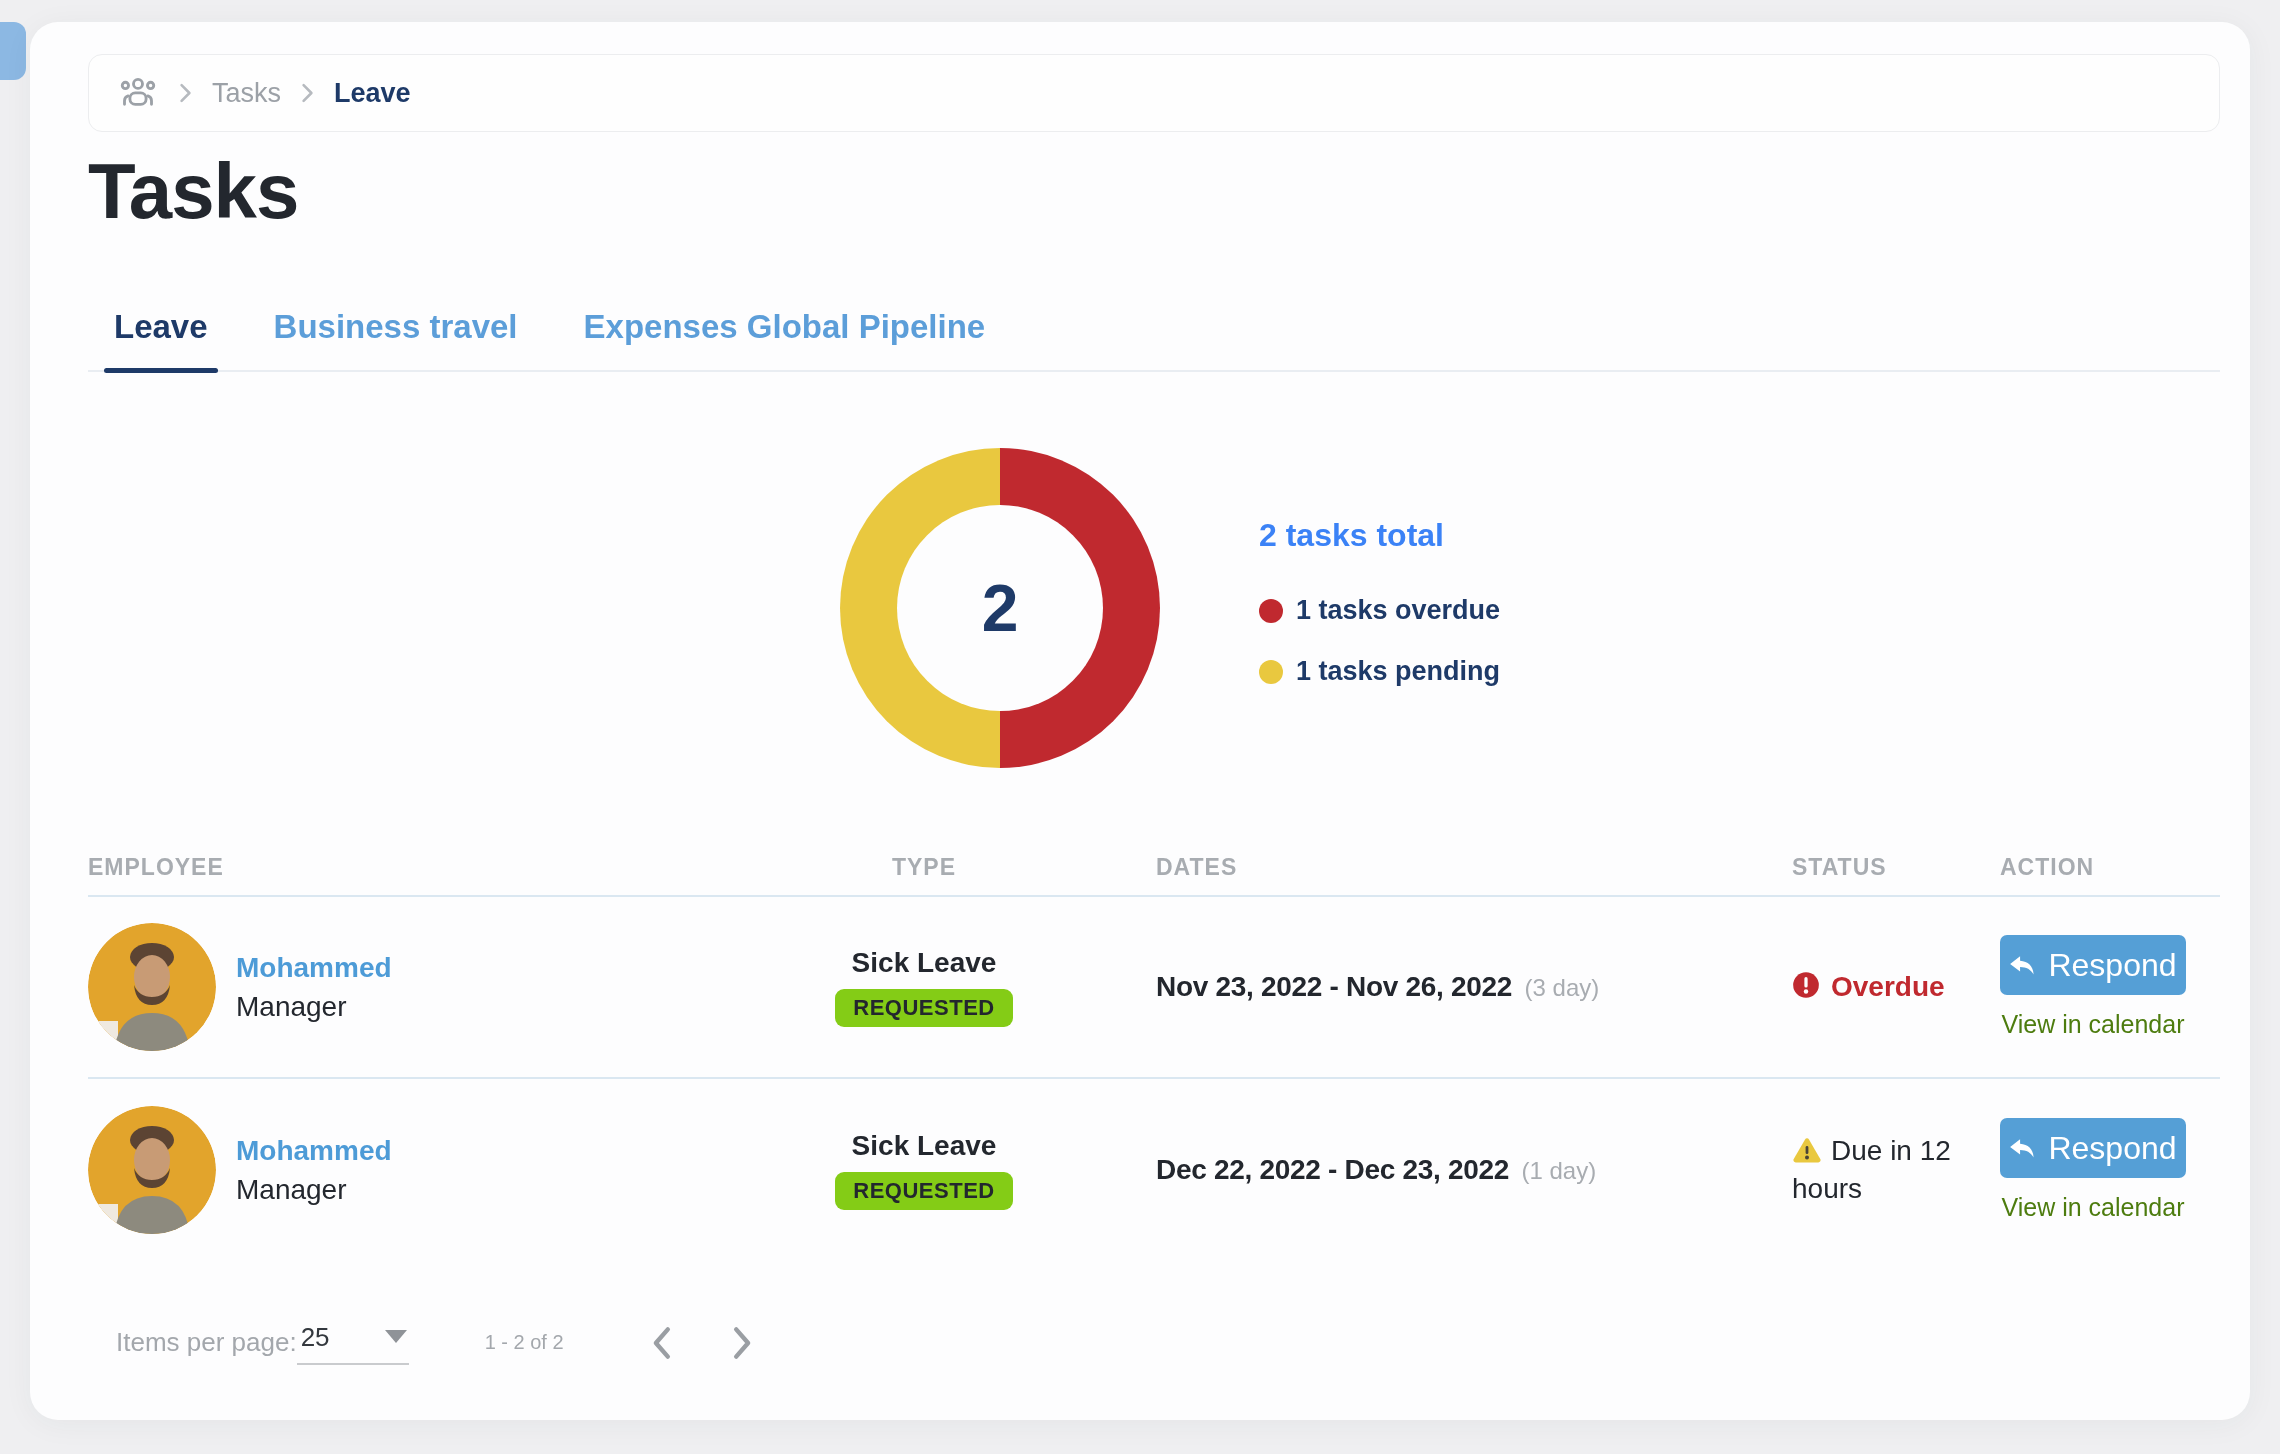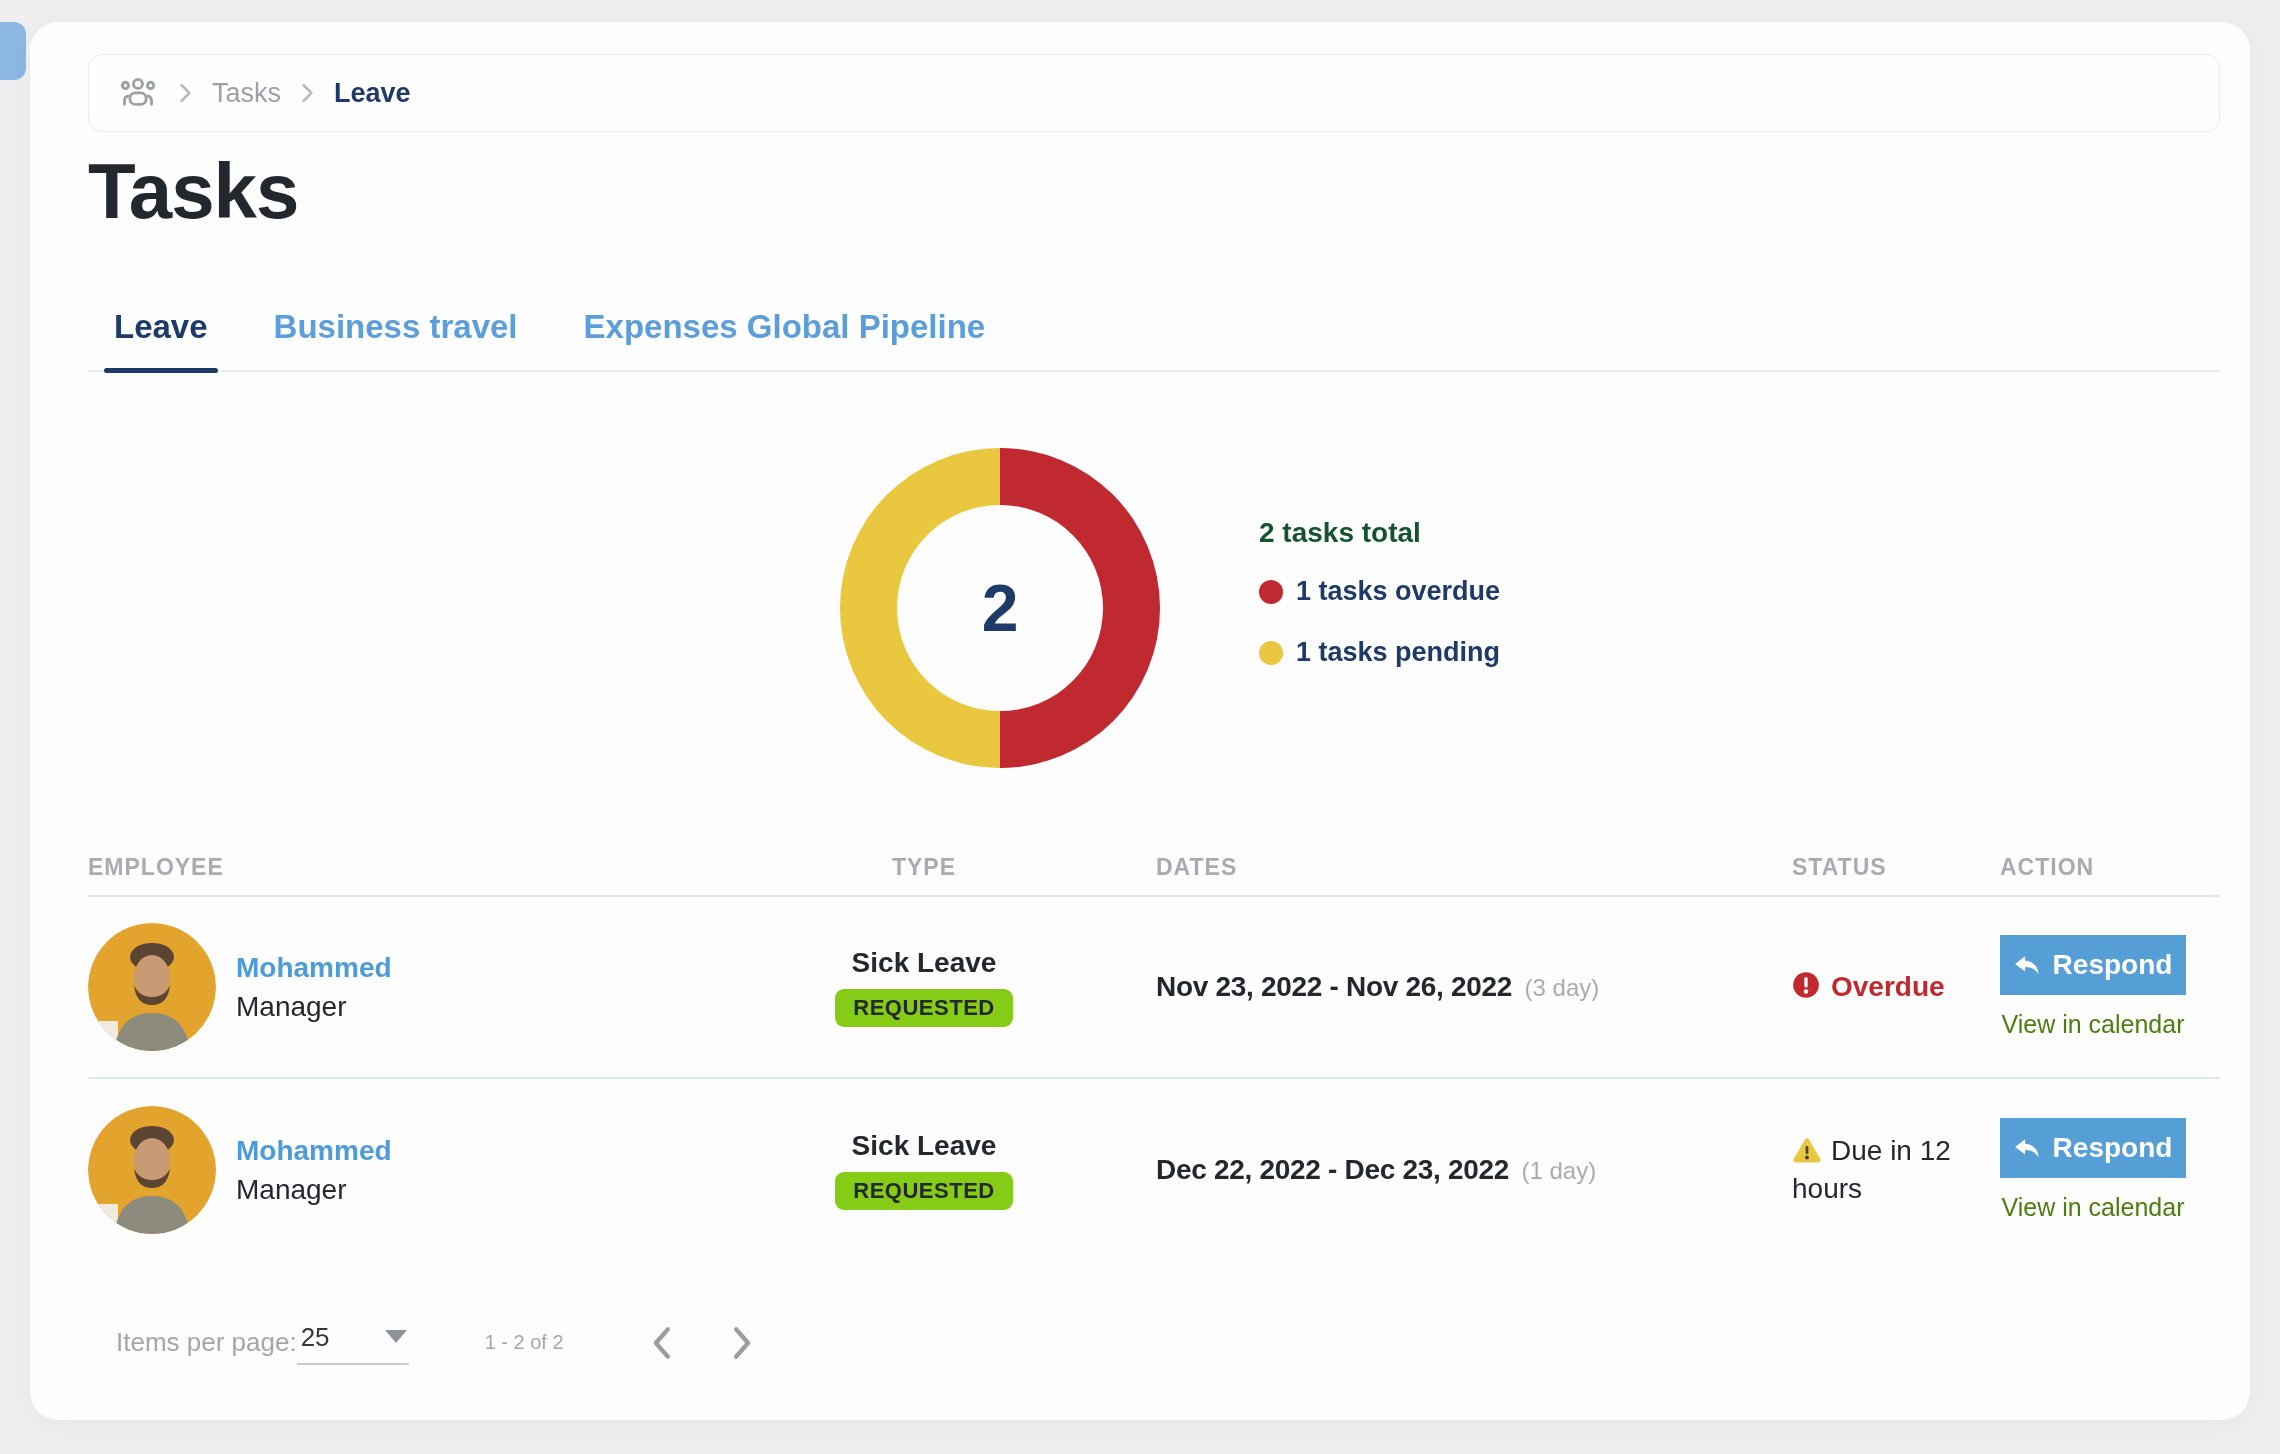--- a/index.html
+++ b/index.html
@@ -27,21 +27,21 @@
   .tab.active{color:#1E3A68}
   .tab.active::after{content:"";position:absolute;left:-8px;right:-8px;bottom:-3px;height:5px;background:#1E3A68;border-radius:3px}
 
   
   .donut{position:absolute;left:810px;top:426px;width:320px;height:320px;border-radius:50%}
   .donut-hole{position:absolute;inset:57px;background:#FDFDFE;border-radius:50%;display:flex;align-items:center;justify-content:center}
   .donut-num{font-size:66px;font-weight:700;color:#1E3A68}
 
   
   .legend{position:absolute;left:1229px;top:495px}
-  .legend-title{font-size:28px;font-weight:700;color:#14532d;margin-bottom:27px}
+  .legend-title{font-size:32px;font-weight:700;color:#3b82f6;margin-bottom:41px}
   .legend-item{display:flex;align-items:center;gap:13px;margin-bottom:30px;font-size:27px;font-weight:600;color:#1E3A68}
   .legend-dot{width:24px;height:24px;border-radius:50%;flex:none;background:#ccc}
 
   
   .task-table{position:absolute;left:58px;top:832px;width:2132px}
   .thead{display:flex;align-items:flex-end;padding-bottom:14px;border-bottom:2px solid #DAE7F1}
   .th{font-size:23px;font-weight:700;color:#A8ACB1;letter-spacing:1px}
   .col-emp{width:716px;display:flex;align-items:center;gap:20px}
   .col-type{width:240px;display:flex;flex-direction:column;align-items:center}
   .col-dates{width:636px;padding-left:112px}
@@ -61,21 +61,21 @@
 
   .dates-main{font-size:28px;font-weight:700;color:#23272E;letter-spacing:-.3px}
   .dates-sub{font-size:24px;color:#A8ACB1;margin-left:8px}
 
   .status{font-size:28px}
   .status.overdue{display:flex;gap:11px;color:#C0292F;font-weight:700}
   .status.overdue svg{flex:none}
   .status.warning{color:#23272E;width:200px;line-height:1.35;font-weight:500}
   .status.warning svg{vertical-align:-4px;margin-right:9px}
 
-  .respond-btn{width:186px;height:60px;background:#559FD6;border:none;border-radius:0;display:flex;align-items:center;justify-content:center;gap:13px;color:#fff;font-size:28px;font-weight:700;font-family:inherit;cursor:pointer}
+  .respond-btn{width:186px;height:60px;background:#559FD6;border:none;border-radius:7px;display:flex;align-items:center;justify-content:center;gap:13px;color:#fff;font-size:32px;font-weight:400;font-family:inherit;cursor:pointer}
   .view-link{width:200px;margin-left:-7px;margin-top:15px;text-align:center;font-size:25px;color:#4d7c0f;text-decoration:none;cursor:pointer}
 
   
   .pagination{position:absolute;left:58px;top:1298px;display:flex;align-items:center}
   .pg-label{margin-left:28px;font-size:26px;color:#A3A7AC}
   .pg-select{margin-left:0;width:112px;position:relative;border-bottom:2px solid #C9CBCE;padding:2px 4px 10px;cursor:pointer}
   .pg-value{font-size:26px;color:#33383E}
   .pg-caret{position:absolute;right:2px;top:10px;width:0;height:0;border-left:11px solid transparent;border-right:11px solid transparent;border-top:13px solid #8F9398}
   .pg-range{margin-left:76px;font-size:20px;color:#A3A7AC}
   .pg-nav{margin-left:86px;display:flex;gap:60px;align-items:center}

